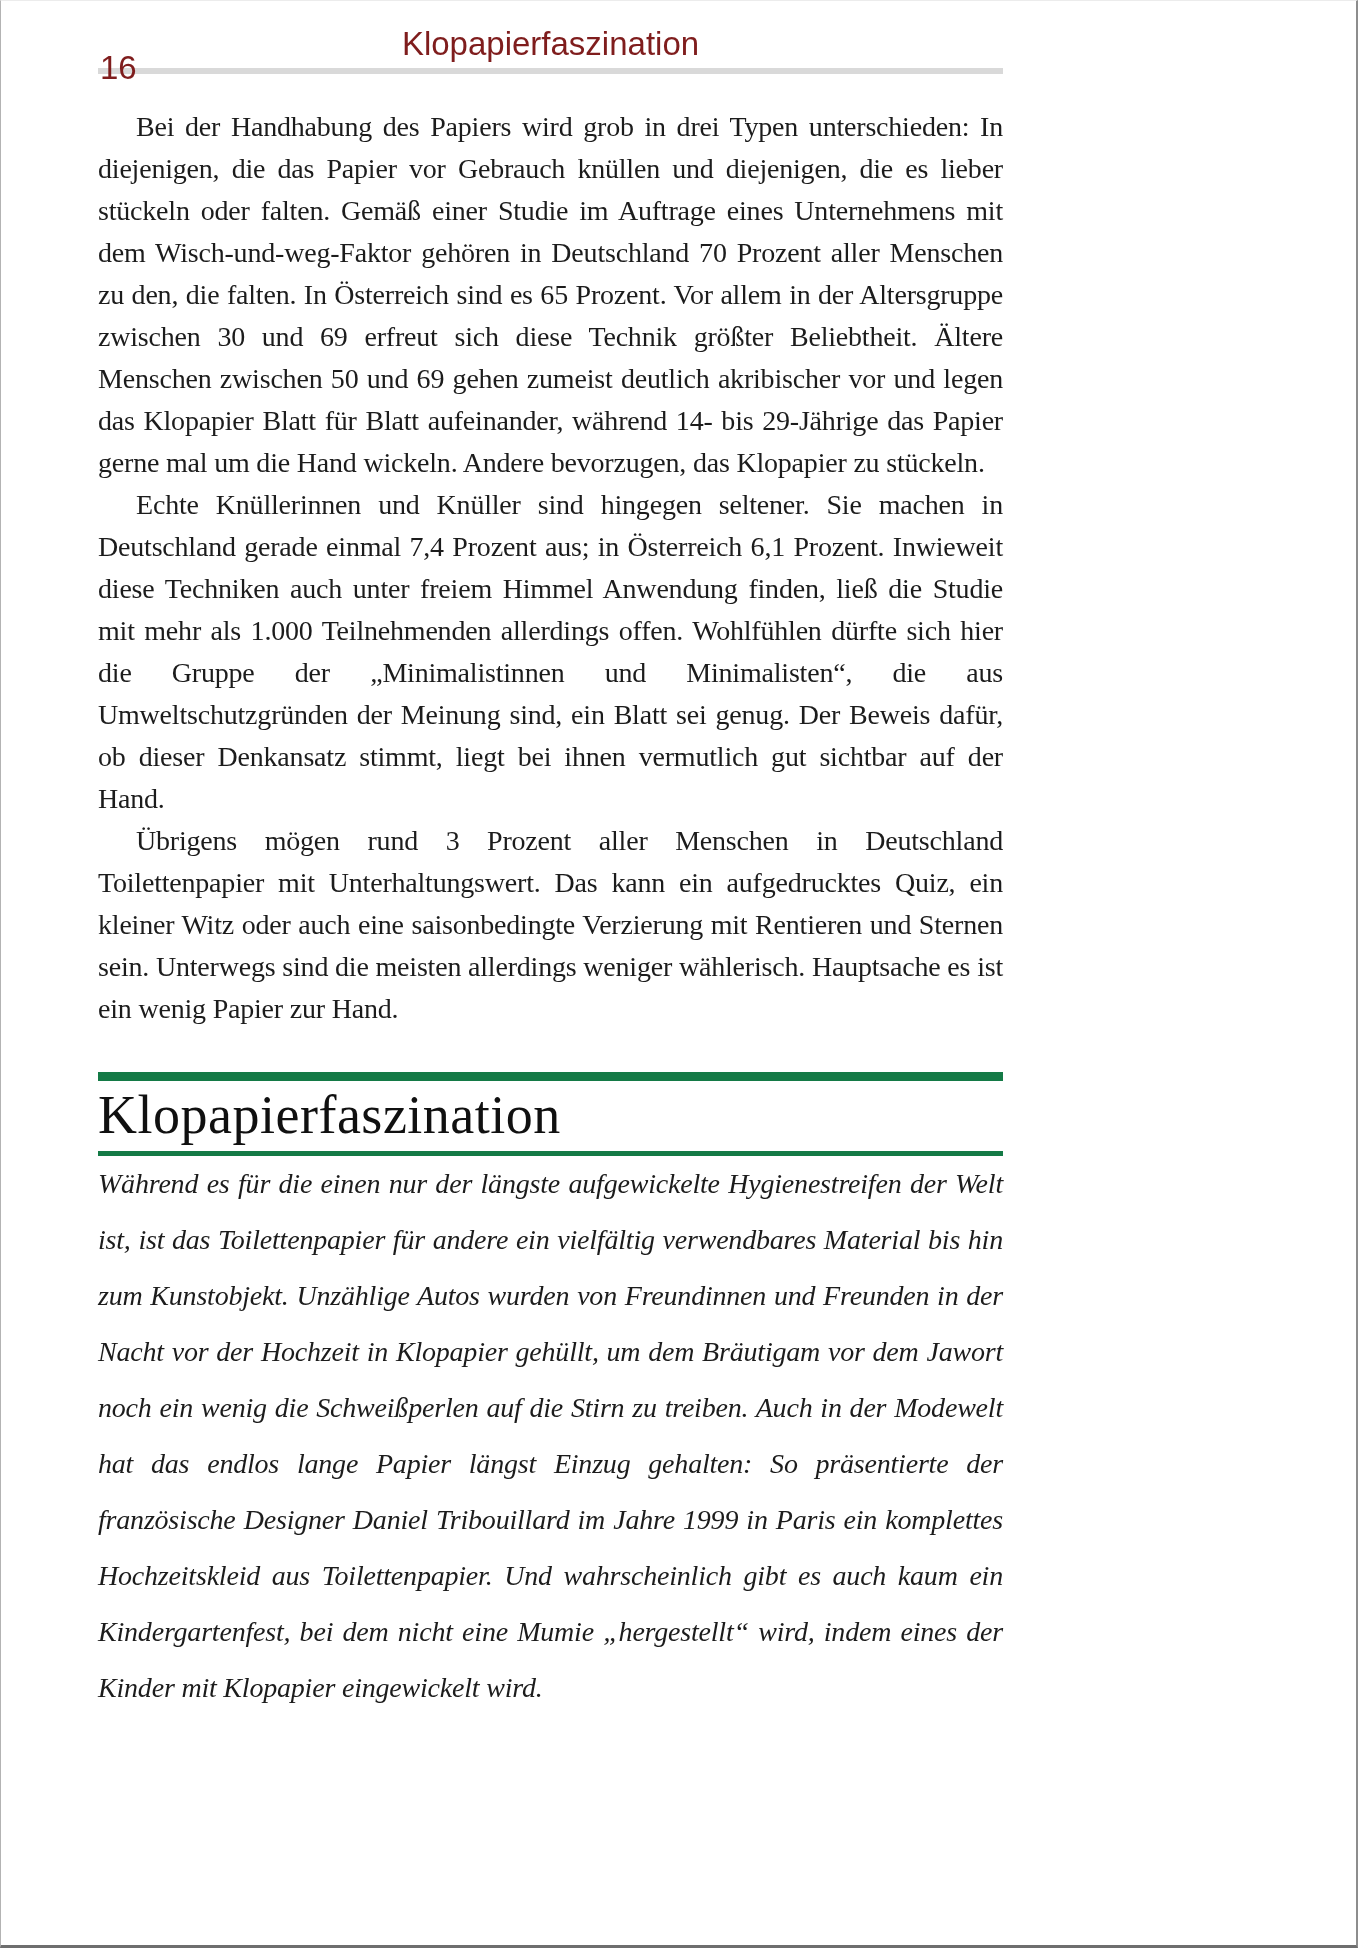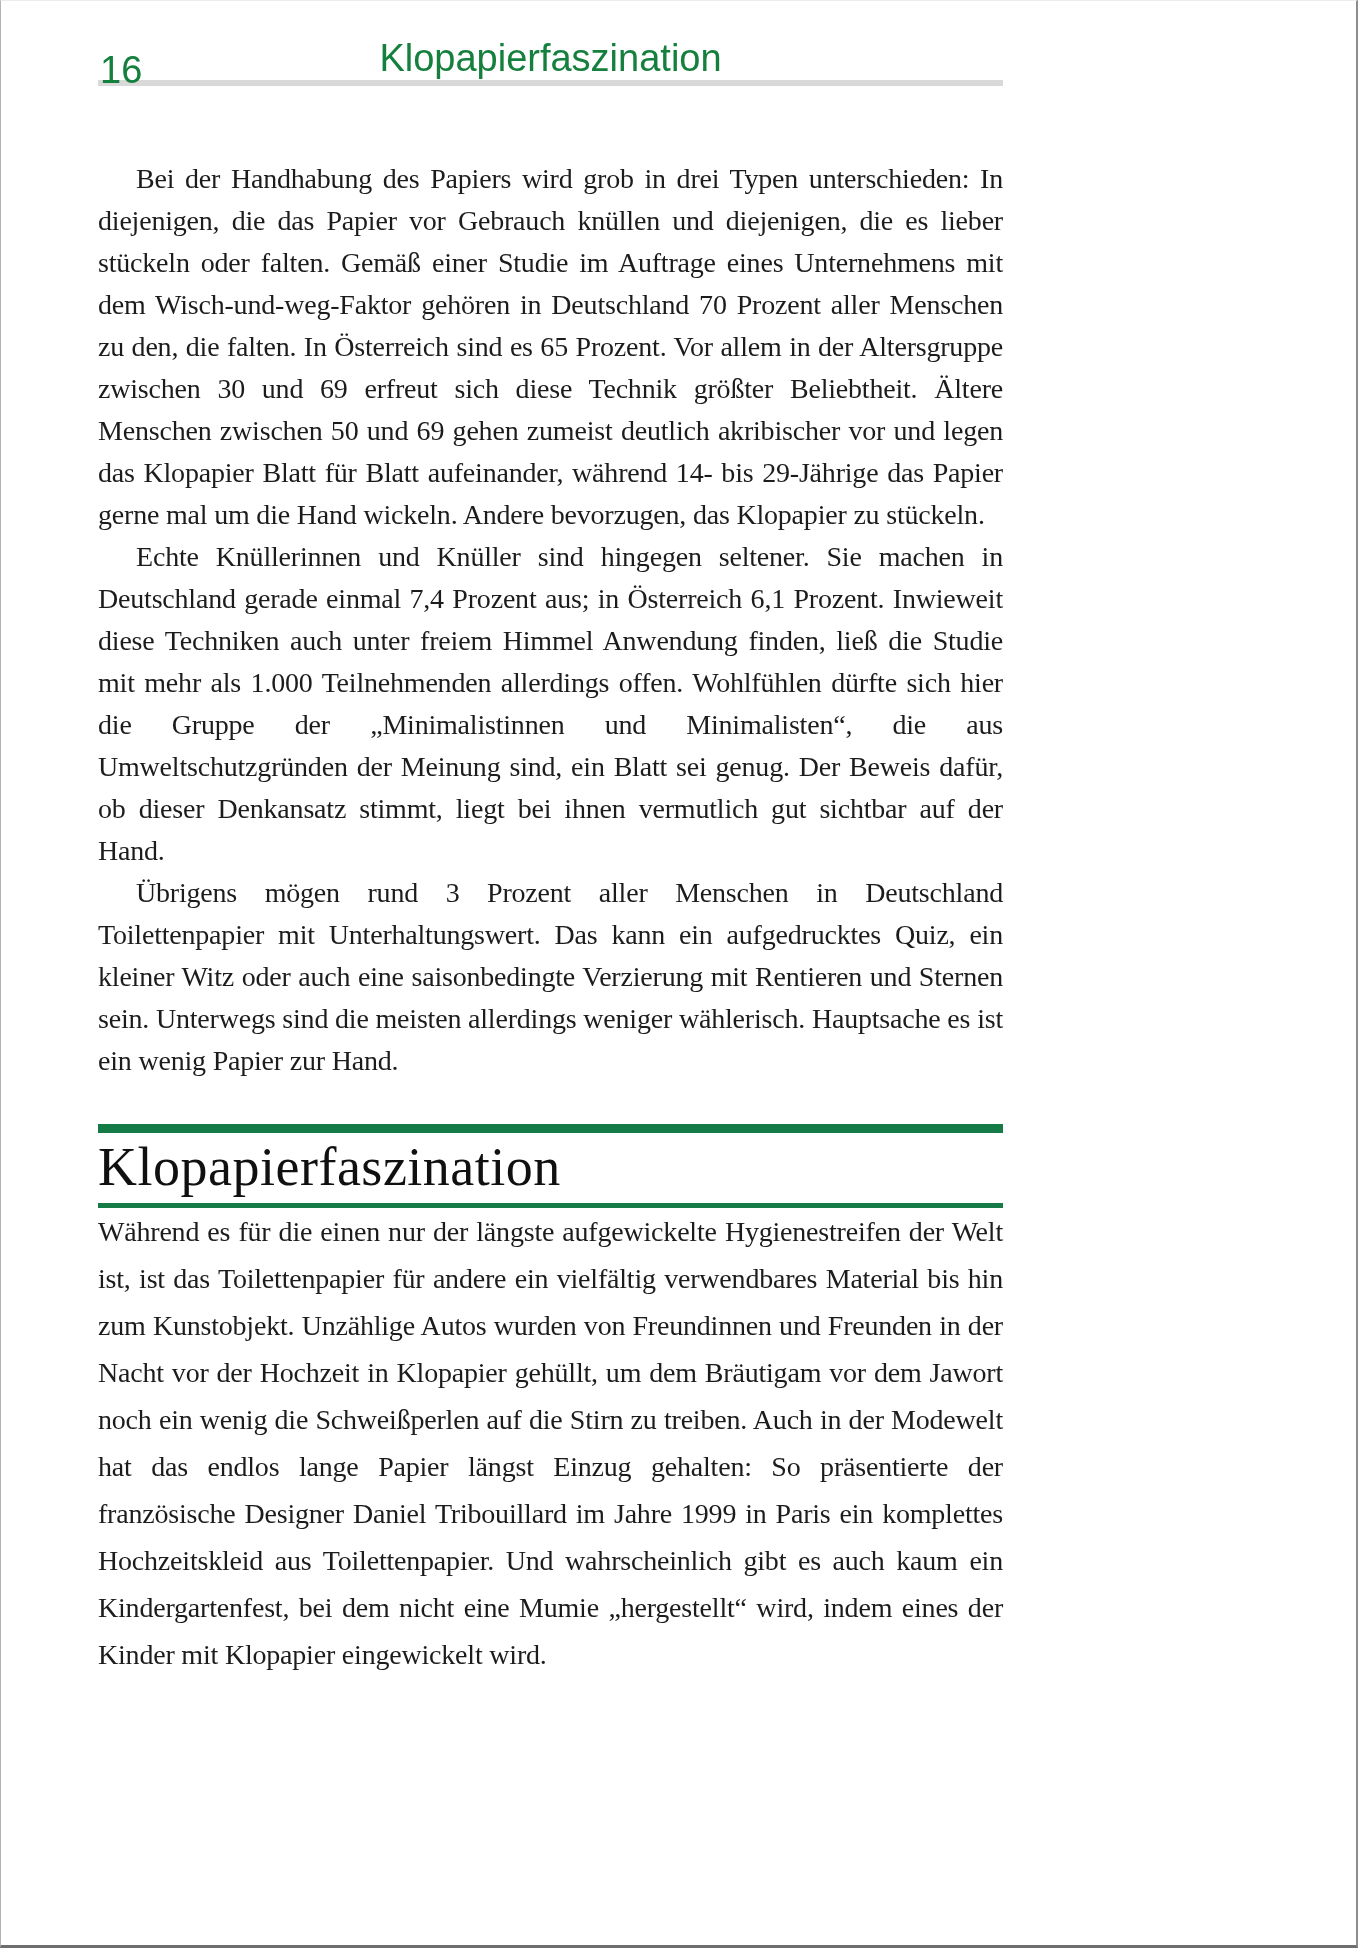--- a/index.html
+++ b/index.html
@@ -20,25 +20,25 @@
     border-top: 1px solid #ececec;
     border-left: 1px solid #b3b3b3;
     border-right: 2px solid #8d8d8d;
     border-bottom: 3px solid #6e6e6e;
     overflow: hidden;
   }
   .page-header {
     position: relative;
     margin-left: 97px;
     width: 905px;
-    padding-top: 36px;
+    padding-top: 24px;
     height: 36px;
     font-family: "Liberation Sans", sans-serif;
-    font-size: 38px;
-    color: #15803d;
+    font-size: 33px;
+    color: #7f1d1d;
   }
   .page-number {
     position: absolute;
     left: 2px;
     top: 48px;
   }
   .running-title {
     display: block;
     text-align: center;
   }
@@ -56,21 +56,21 @@
     font-size: 28px;
     line-height: 42px;
     letter-spacing: -0.2px;
     color: #1c1c1c;
     text-align: justify;
     hyphens: auto;
     -webkit-hyphens: auto;
   }
   p.para { margin: 0; }
   p.indent { text-indent: 38px; }
-  p.first { margin-top: 72px; }
+  p.first { margin-top: 32px; }
   p.para + p.para { }
   .section { margin-top: 42px; }
   .rule-green {
     width: 100%;
     background: #147a46;
   }
   .rule-green.thick { height: 9px; }
   .rule-green.thin { height: 5px; }
   .section-heading {
     font-family: "Liberation Serif", serif;
@@ -78,22 +78,23 @@
     font-weight: 400;
     line-height: 1.12;
     margin: 4px 0 6px 0;
     color: #101010;
     letter-spacing: 0.5px;
     text-align: left;
     text-indent: 0;
   }
   .section-para {
     margin-top: 32px;
-    line-height: 47px;
+    line-height: 56px;
     text-indent: 0;
+    font-style: italic;
   }
 </style>
 </head>
 <body>
 
 <div class="page">
 
   <header class="page-header">
     <span class="page-number">16</span>
     <span class="running-title">Klopapierfaszination</span>

